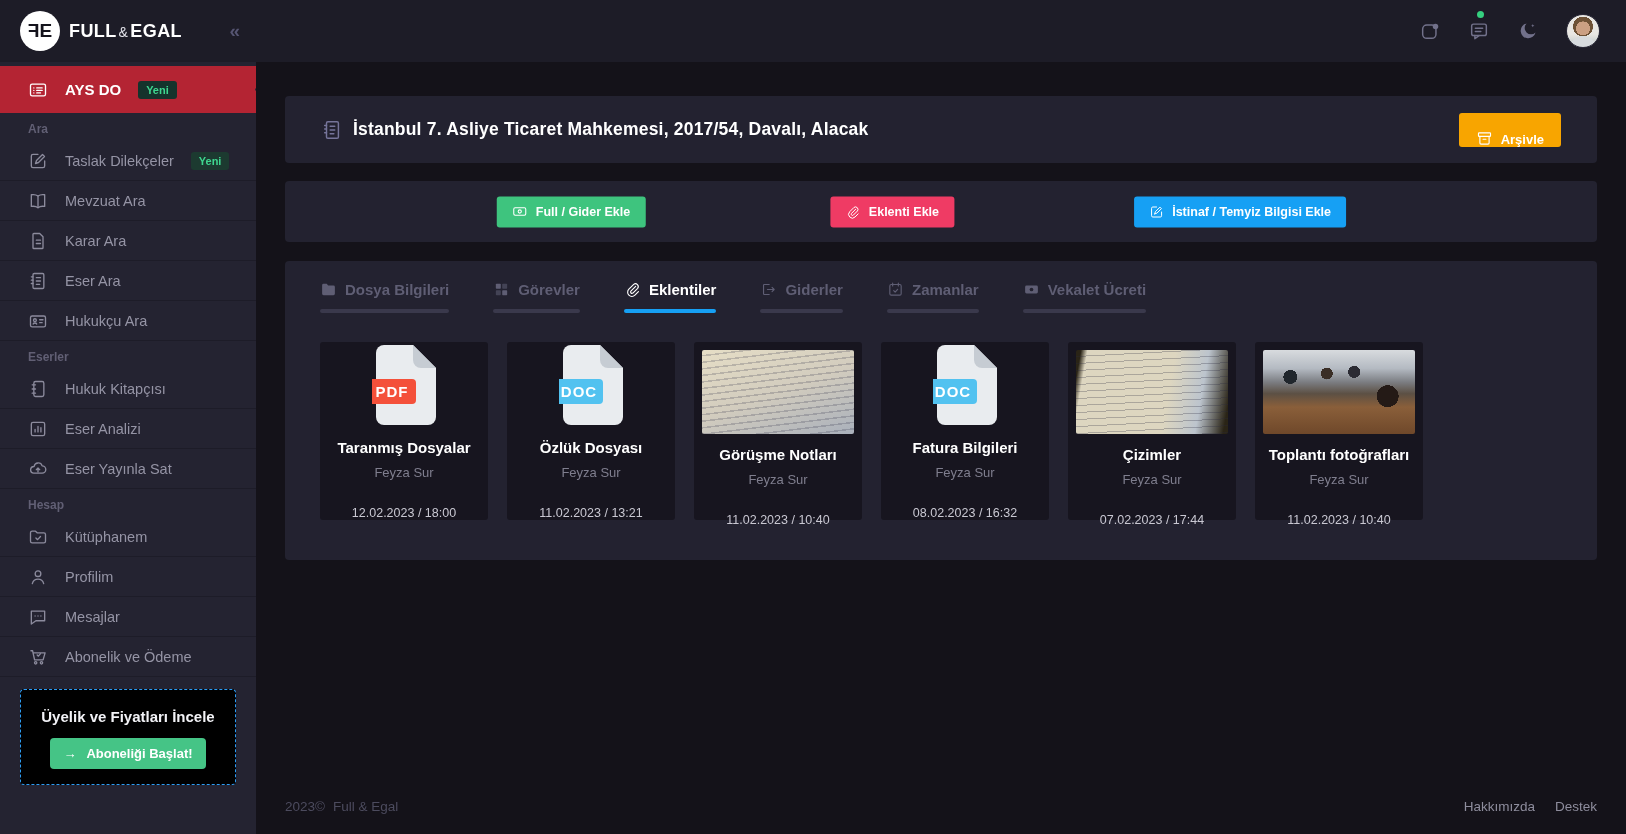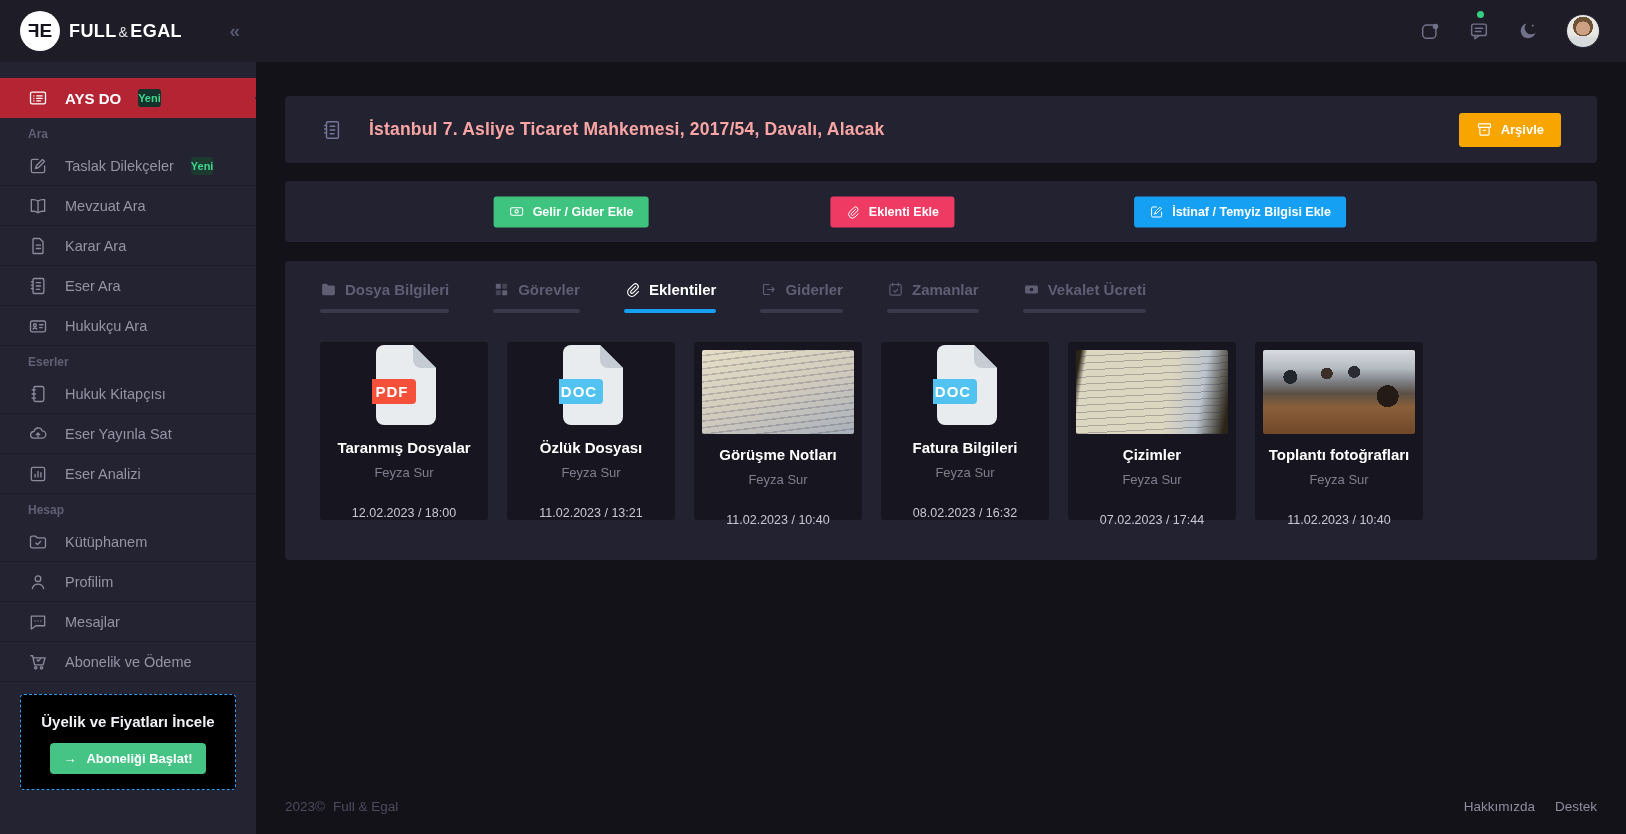--- a/index.html
+++ b/index.html
@@ -47,22 +47,22 @@
   }
 
   
   .sidebar {
     background:#242331;
     position:relative;
     display:flex; flex-direction:column;
     overflow:hidden;
   }
   .active-band {
-    margin-top:16px;
-    width:268px; height:40px;
+    margin-top:4px;
+    width:268px; height:47px;
     background:#b42433;
     color:#ffffff;
     display:flex; align-items:center; gap:17px;
     padding-left:28px;
     clip-path:polygon(0 0, 100% 0, calc(100% - 13px) 50%, 100% 100%, 0 100%);
     cursor:pointer;
     position:relative; z-index:2;
     flex:0 0 auto;
   }
   .active-band .nav-label { font-size:15px; font-weight:bold; color:#ffffff; }
@@ -77,21 +77,21 @@
     border-bottom:1px solid #1d1c28;
     color:#8c8b9d;
     cursor:pointer;
   }
   .nav-ic { width:20px; height:20px; color:#8c8b9d; }
   .active-band .nav-ic { color:#ffffff; }
   .nav-label { font-size:14.5px; color:#9594a5; white-space:nowrap; }
   .badge {
     background:#1c3a30; color:#3fd68f;
     font-size:11px; font-weight:bold;
-    padding:3px 0; border-radius:3px;
+    padding:3px 8px; border-radius:3px;
   }
   .active-band .badge { background:#15332c; }
   .promo {
     margin:12px 20px 0;
     border:1px dashed #2d9cf4; border-radius:4px;
     background:#000000;
     padding:18px 10px 15px;
     text-align:center;
     flex:0 0 auto;
   }
@@ -111,27 +111,27 @@
     padding:0 29px;
     display:flex; flex-direction:column;
     overflow:hidden;
   }
   .panel { background:#232230; border-radius:4px; }
   .title-panel {
     margin-top:34px; height:67px; flex:0 0 auto;
     display:flex; align-items:center; padding:0 36px;
   }
   .title-ic { width:22px; height:22px; color:#76759a; margin-right:10px; }
-  .case-title { font-size:17.5px; font-weight:bold; color:#fca5a5; letter-spacing:.2px;margin-left:16px; }
+  .case-title { font-size:17.5px; font-weight:bold; color:#ffffff; letter-spacing:.2px; }
   .archive-btn {
     margin-left:auto; height:34px; padding:0 17px;
     background:#f8a500; border:none; border-radius:3px;
     color:#ffffff; font-size:13px; font-weight:bold;
     font-family:"Liberation Sans", sans-serif;
-    display:flex; align-items:center; gap:8px; cursor:pointer;
+    display:flex; align-items:flex-end; gap:8px; cursor:pointer;
   }
   .actions-panel { margin-top:18px; height:61px; flex:0 0 auto; position:relative; }
   .action-btn {
     position:absolute; top:50%; transform:translate(-50%,-50%);
     height:31px; padding:0 15px;
     border:none; border-radius:3px;
     color:#ffffff; font-size:12.5px; font-weight:bold;
     font-family:"Liberation Sans", sans-serif;
     display:flex; align-items:center; gap:8px; cursor:pointer;
     white-space:nowrap;
@@ -303,35 +303,35 @@
           <rect x="7" y="3" width="12" height="18" rx="2"></rect>
           <path d="M5 7h4M5 12h4M5 17h4"></path>
         </svg>
     </span>
     <span class="nav-label">Hukuk Kitapçısı</span>
   </div>
 
   <div class="nav-item">
     <span class="nav-ic">
       <svg viewBox="0 0 24 24" class="stroke-ic">
+          <rect x="4" y="4" width="16" height="16" rx="2"></rect>
+          <path d="M8.5 15.5v-3M12 15.5V9M15.5 15.5v-5"></path>
+        </svg>
+    </span>
+    <span class="nav-label">Eser Analizi</span>
+  </div>
+
+  <div class="nav-item">
+    <span class="nav-ic">
+      <svg viewBox="0 0 24 24" class="stroke-ic">
           <path d="M7 17a4 4 0 0 1 .3-8A5 5 0 0 1 17 8.2 3.9 3.9 0 0 1 17 16.9H7z"></path>
           <path d="M12 15.5V11M10 12.8l2-2 2 2"></path>
         </svg>
     </span>
     <span class="nav-label">Eser Yayınla Sat</span>
-  </div>
-
-  <div class="nav-item">
-    <span class="nav-ic">
-      <svg viewBox="0 0 24 24" class="stroke-ic">
-          <rect x="4" y="4" width="16" height="16" rx="2"></rect>
-          <path d="M8.5 15.5v-3M12 15.5V9M15.5 15.5v-5"></path>
-        </svg>
-    </span>
-    <span class="nav-label">Eser Analizi</span>
   </div>
 
   <div class="section-label">Hesap</div>
 
   <div class="nav-item">
     <span class="nav-ic">
       <svg viewBox="0 0 24 24" class="stroke-ic">
           <path d="M3 7a2 2 0 0 1 2-2h4l2 2h8a2 2 0 0 1 2 2v8a2 2 0 0 1-2 2H5a2 2 0 0 1-2-2z"></path>
           <path d="M9.5 13.2l2 2 3.5-3.8"></path>
         </svg>
@@ -403,21 +403,21 @@
   </section>
 
   <section class="panel actions-panel">
     <button class="action-btn btn-green">
       <span>
         <svg viewBox="0 0 24 24" width="16" height="16" class="stroke-ic">
             <rect x="3" y="6.5" width="18" height="11" rx="2"></rect>
             <circle cx="12" cy="12" r="2.4"></circle>
           </svg>
       </span>
-      <span>Gelir / Gider Ekle</span>
+      <span>Full / Gider Ekle</span>
     </button>
     <button class="action-btn btn-pink">
       <span>
         <svg viewBox="0 0 24 24" width="15" height="15" class="stroke-ic">
             <path d="M16.5 7.5l-6.8 6.8a2 2 0 0 0 2.8 2.8l6.8-6.8a4 4 0 0 0-5.6-5.6L6.9 11.5a6 6 0 0 0 8.5 8.5l5-5"></path>
           </svg>
       </span>
       <span>Eklenti Ekle</span>
     </button>
     <button class="action-btn btn-blue">

